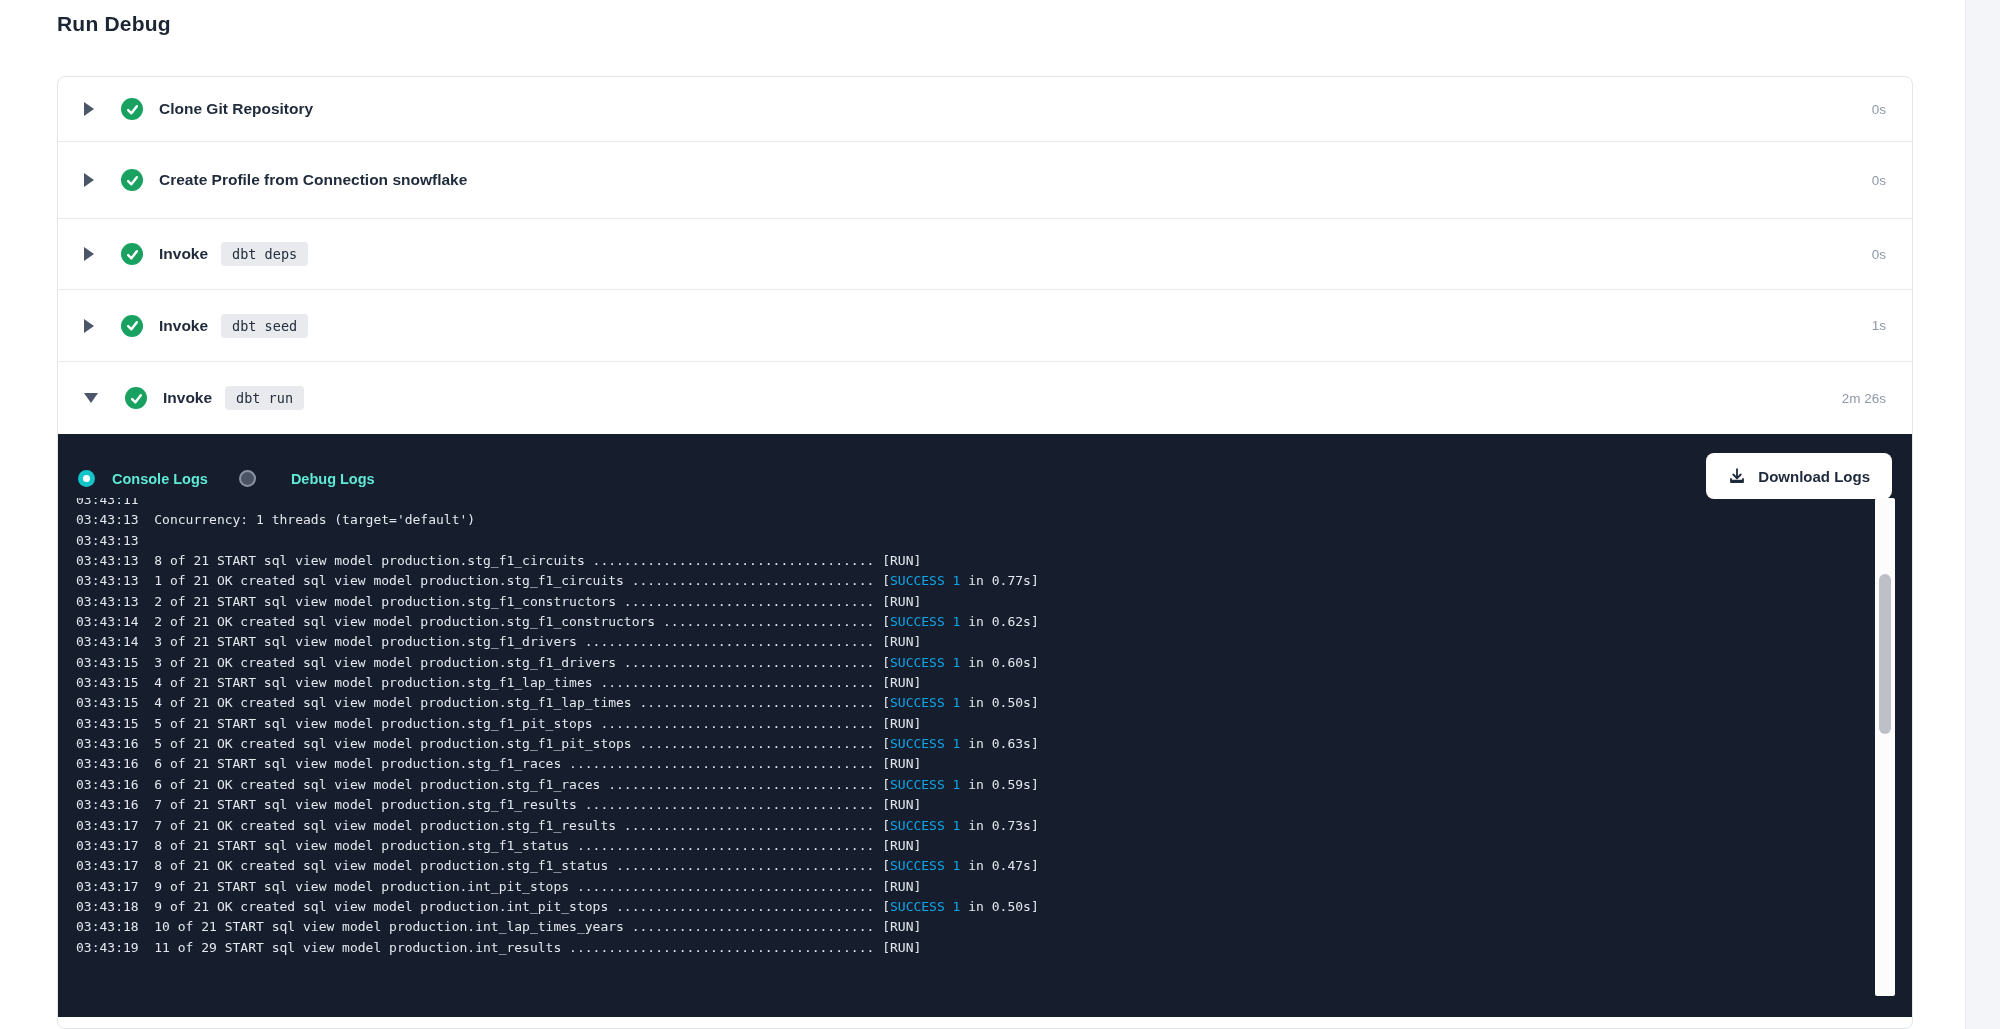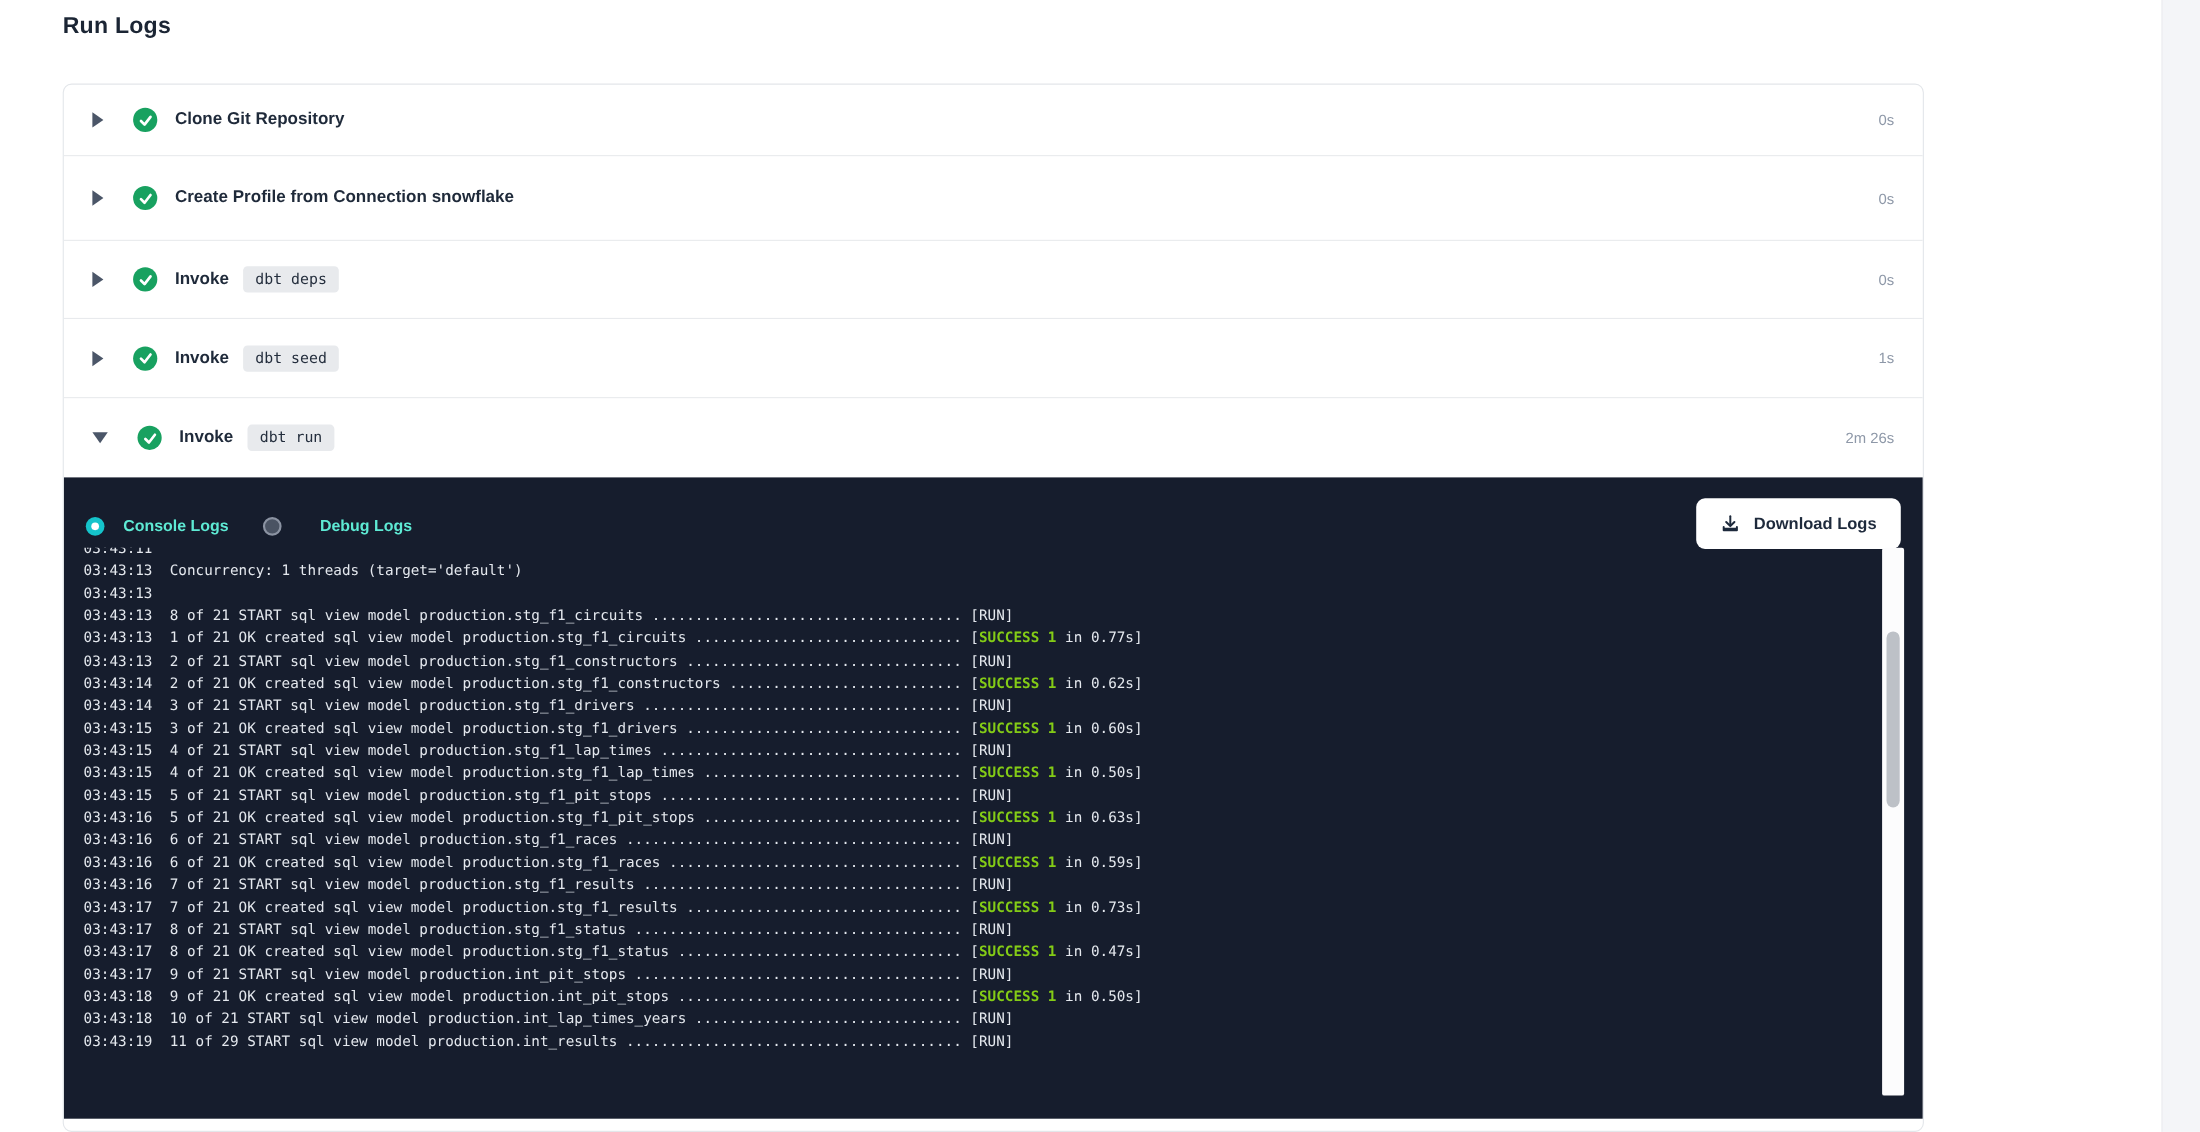--- a/index.html
+++ b/index.html
@@ -3,21 +3,21 @@
 <meta charset="utf-8">
 <style>
   * { margin:0; padding:0; box-sizing:border-box; }
   html,body { width:2000px; height:1029px; overflow:hidden; background:#ffffff;
               font-family:"Liberation Sans", sans-serif; }
   .page { position:relative; width:2000px; height:1029px; background:#ffffff; }
   .right-strip { position:absolute; top:0; right:0; width:35px; height:1029px;
                  background:#f4f5f8; border-left:1px solid #ececf0; }
   .page-title { position:absolute; left:57px; top:12px; font-size:21px; font-weight:bold;
                 color:#1b2534; letter-spacing:.2px; }
-  .card { position:absolute; left:57px; top:76px; width:1692px; height:953px;
+  .card { position:absolute; left:57px; top:76px; width:1856px; height:953px;
           border:1px solid #e3e6ea; border-radius:8px; background:#fff; overflow:hidden; }
   
   .step-row { display:flex; align-items:center; padding:0 26px 0 26px; cursor:pointer; }
   .step-row + .step-row { border-top:1px solid #e8eaed; }
   .chev { flex:0 0 auto; width:0; height:0; margin-right:27px; }
   .chev.right { border-top:7px solid transparent; border-bottom:7px solid transparent;
                 border-left:10px solid #4b5668; }
   .chev.down  { border-left:7px solid transparent; border-right:7px solid transparent;
                 border-top:10px solid #4b5668; }
   .check { flex:0 0 auto; width:22px; height:22px; border-radius:50%; background:#18a160;
@@ -40,33 +40,33 @@
   .radio-label { font-size:14.5px; font-weight:bold; color:#5eead4; }
   .dl-btn { position:absolute; right:20px; top:19px; height:46px; background:#ffffff;
             border:none; border-radius:8px; display:flex; align-items:center; padding:0 22px;
             font-family:"Liberation Sans", sans-serif; font-size:15px; font-weight:600;
             color:#1e2a3c; cursor:pointer; }
   .dl-btn svg { width:18px; height:18px; margin-right:12px; }
   .log-view { position:absolute; left:18px; top:64px; right:42px; height:519px; overflow:hidden; }
   .log-inner { margin-top:-8px; }
   .log-line { font-family:"DejaVu Sans Mono", monospace; font-size:13px; line-height:20.35px;
               color:#e4e8ee; white-space:pre; }
-  .log-line .ok-green { color:#84cc16;font-weight:bold; }
+  .log-line .ok-green { color:#0ea5e9; }
   .scroll-track { position:absolute; right:17px; top:64px; width:20px; height:498px;
                   background:#fcfcfd; border-radius:2px; }
   .scroll-thumb { position:absolute; left:4px; top:76px; width:12px; height:160px;
                   background:#bdc1c7; border-radius:7px; cursor:pointer; }
 </style>
 </head>
 <body>
 
 <div class="page">
   <div class="right-strip"></div>
 
-  <div class="page-title">Run Logs</div>
+  <div class="page-title">Run Debug</div>
 
   <div class="card">
     <div id="steps-container">
         <div class="step-row" style="height: 64px;">
           <span class="chev right"></span>
           <span class="check">
             <svg viewBox="0 0 24 24" fill="none" stroke="#ffffff" stroke-width="4.5" stroke-linecap="round" stroke-linejoin="round">
               <path d="M4 13l6 6L20 6"></path>
             </svg>
           </span>

